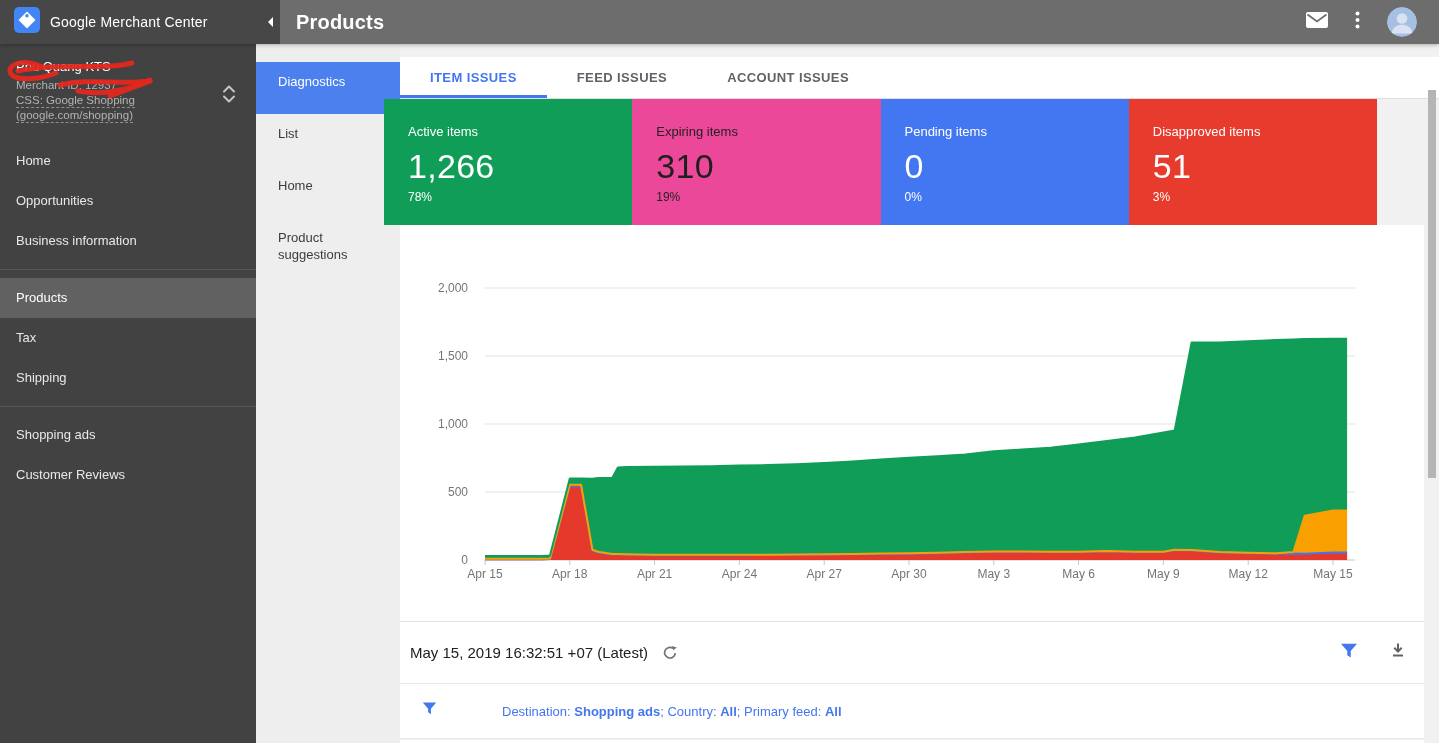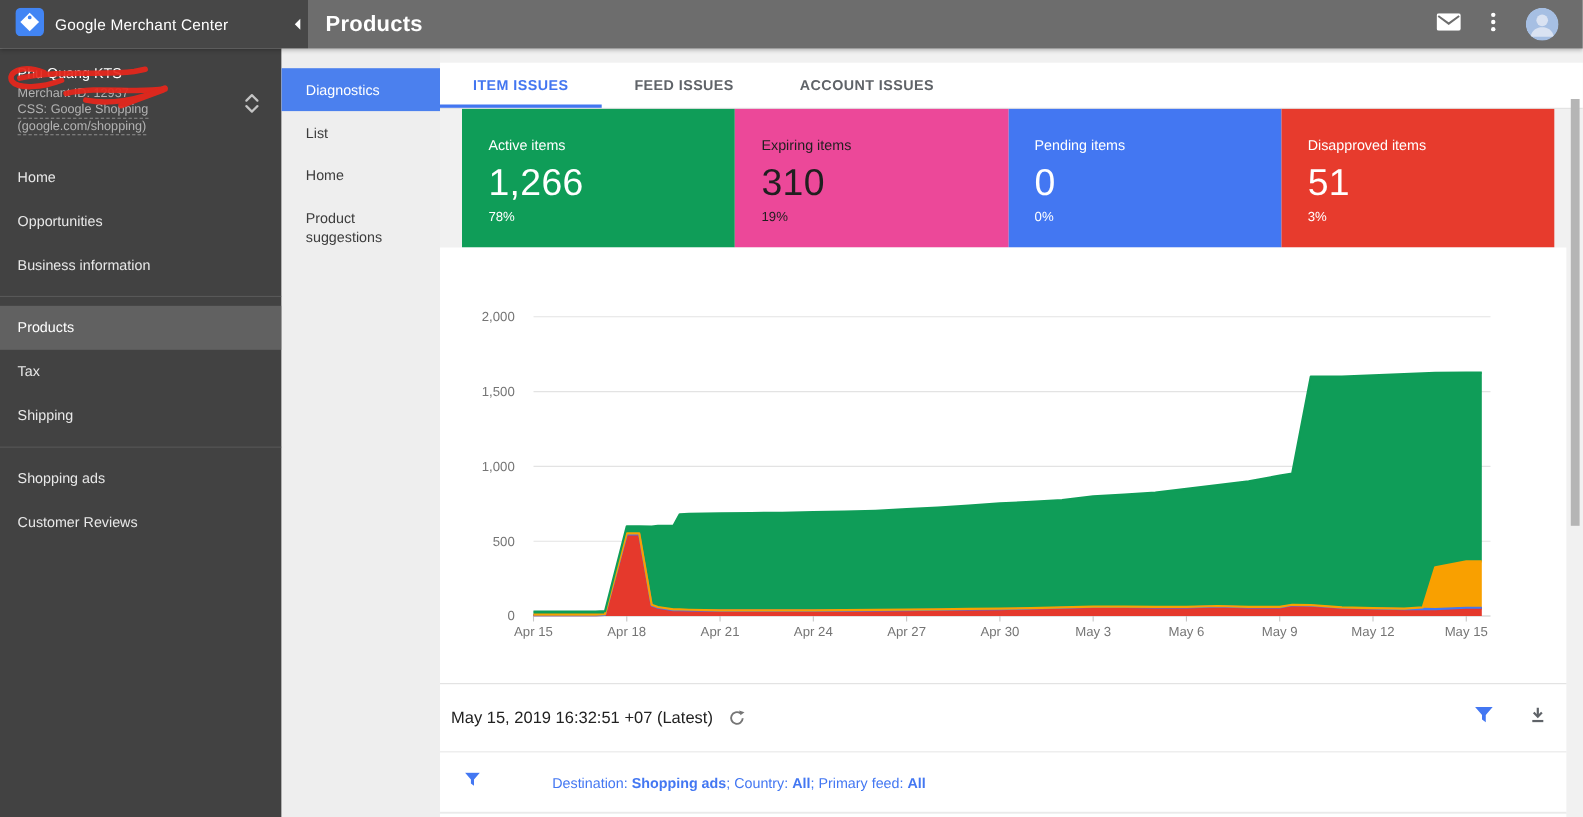--- a/index.html
+++ b/index.html
@@ -22,30 +22,30 @@
   .account-meta{color:#b3b3b3;font-size:11.5px;line-height:15px;}
   .dashed-underline{border-bottom:1px dashed #8f8f8f;padding-bottom:1px;}
   #unfold-icon{position:absolute;right:20px;top:40px;}
   #redact-svg{position:absolute;top:10px;left:0;pointer-events:none;}
   .nav-item{height:40px;line-height:40px;padding-left:16px;font-size:13px;color:#e8e8e8;cursor:default;}
   .nav-item.active{background:#616161;color:#fff;}
   .nav-divider{height:1px;background:#585858;margin:8px 0;}
   #nav-sections{margin-top:8px;}
   
   #subnav{position:absolute;top:44px;left:256px;width:144px;height:699px;background:#eeeeee;padding-top:18px;box-sizing:border-box;}
-  .subnav-item{padding:11px 14px 11px 22px;font-size:13px;color:#3c3c3c;line-height:17px;}
+  .subnav-item{padding:11px 14px 24px 22px;font-size:13px;color:#3c3c3c;line-height:17px;}
   .subnav-item.active{background:#4b80ee;color:#fff;}
   
   #tabbar{position:absolute;left:400px;top:57px;width:1132px;height:42px;background:#fff;
           border-bottom:1px solid #e0e0e0;box-sizing:border-box;display:flex;}
   .tab{position:relative;line-height:41px;padding:0 30px;font-size:13px;font-weight:bold;
        letter-spacing:.4px;color:#5f6368;}
   .tab.active{color:#4376f0;}
   .tab.active::after{content:"";position:absolute;left:0;right:0;bottom:0;height:3px;background:#4376f0;}
-  #cards{position:absolute;left:420px;top:99px;width:993px;height:126px;display:flex;}
+  #cards{position:absolute;left:384px;top:99px;width:993px;height:126px;display:flex;}
   .card{flex:1;padding:25px 0 0 24px;box-sizing:border-box;}
   .card-label{font-size:13px;}
   .card-value{font-size:34px;margin-top:8px;letter-spacing:.3px;}
   .card-percent{font-size:12px;margin-top:4px;}
   #chart-panel{position:absolute;left:400px;top:225px;width:1024px;height:396px;background:#fff;}
   #toolbar{position:absolute;left:400px;top:621px;width:1024px;height:62px;background:#fff;
            border-top:1px solid #e0e0e0;box-sizing:border-box;display:flex;align-items:center;padding:0 18px 0 10px;}
   #timestamp{font-size:15px;color:#212121;}
   #refresh-btn{margin-left:14px;display:flex;align-items:center;}
   #toolbar-right{margin-left:auto;display:flex;align-items:center;gap:32px;}

